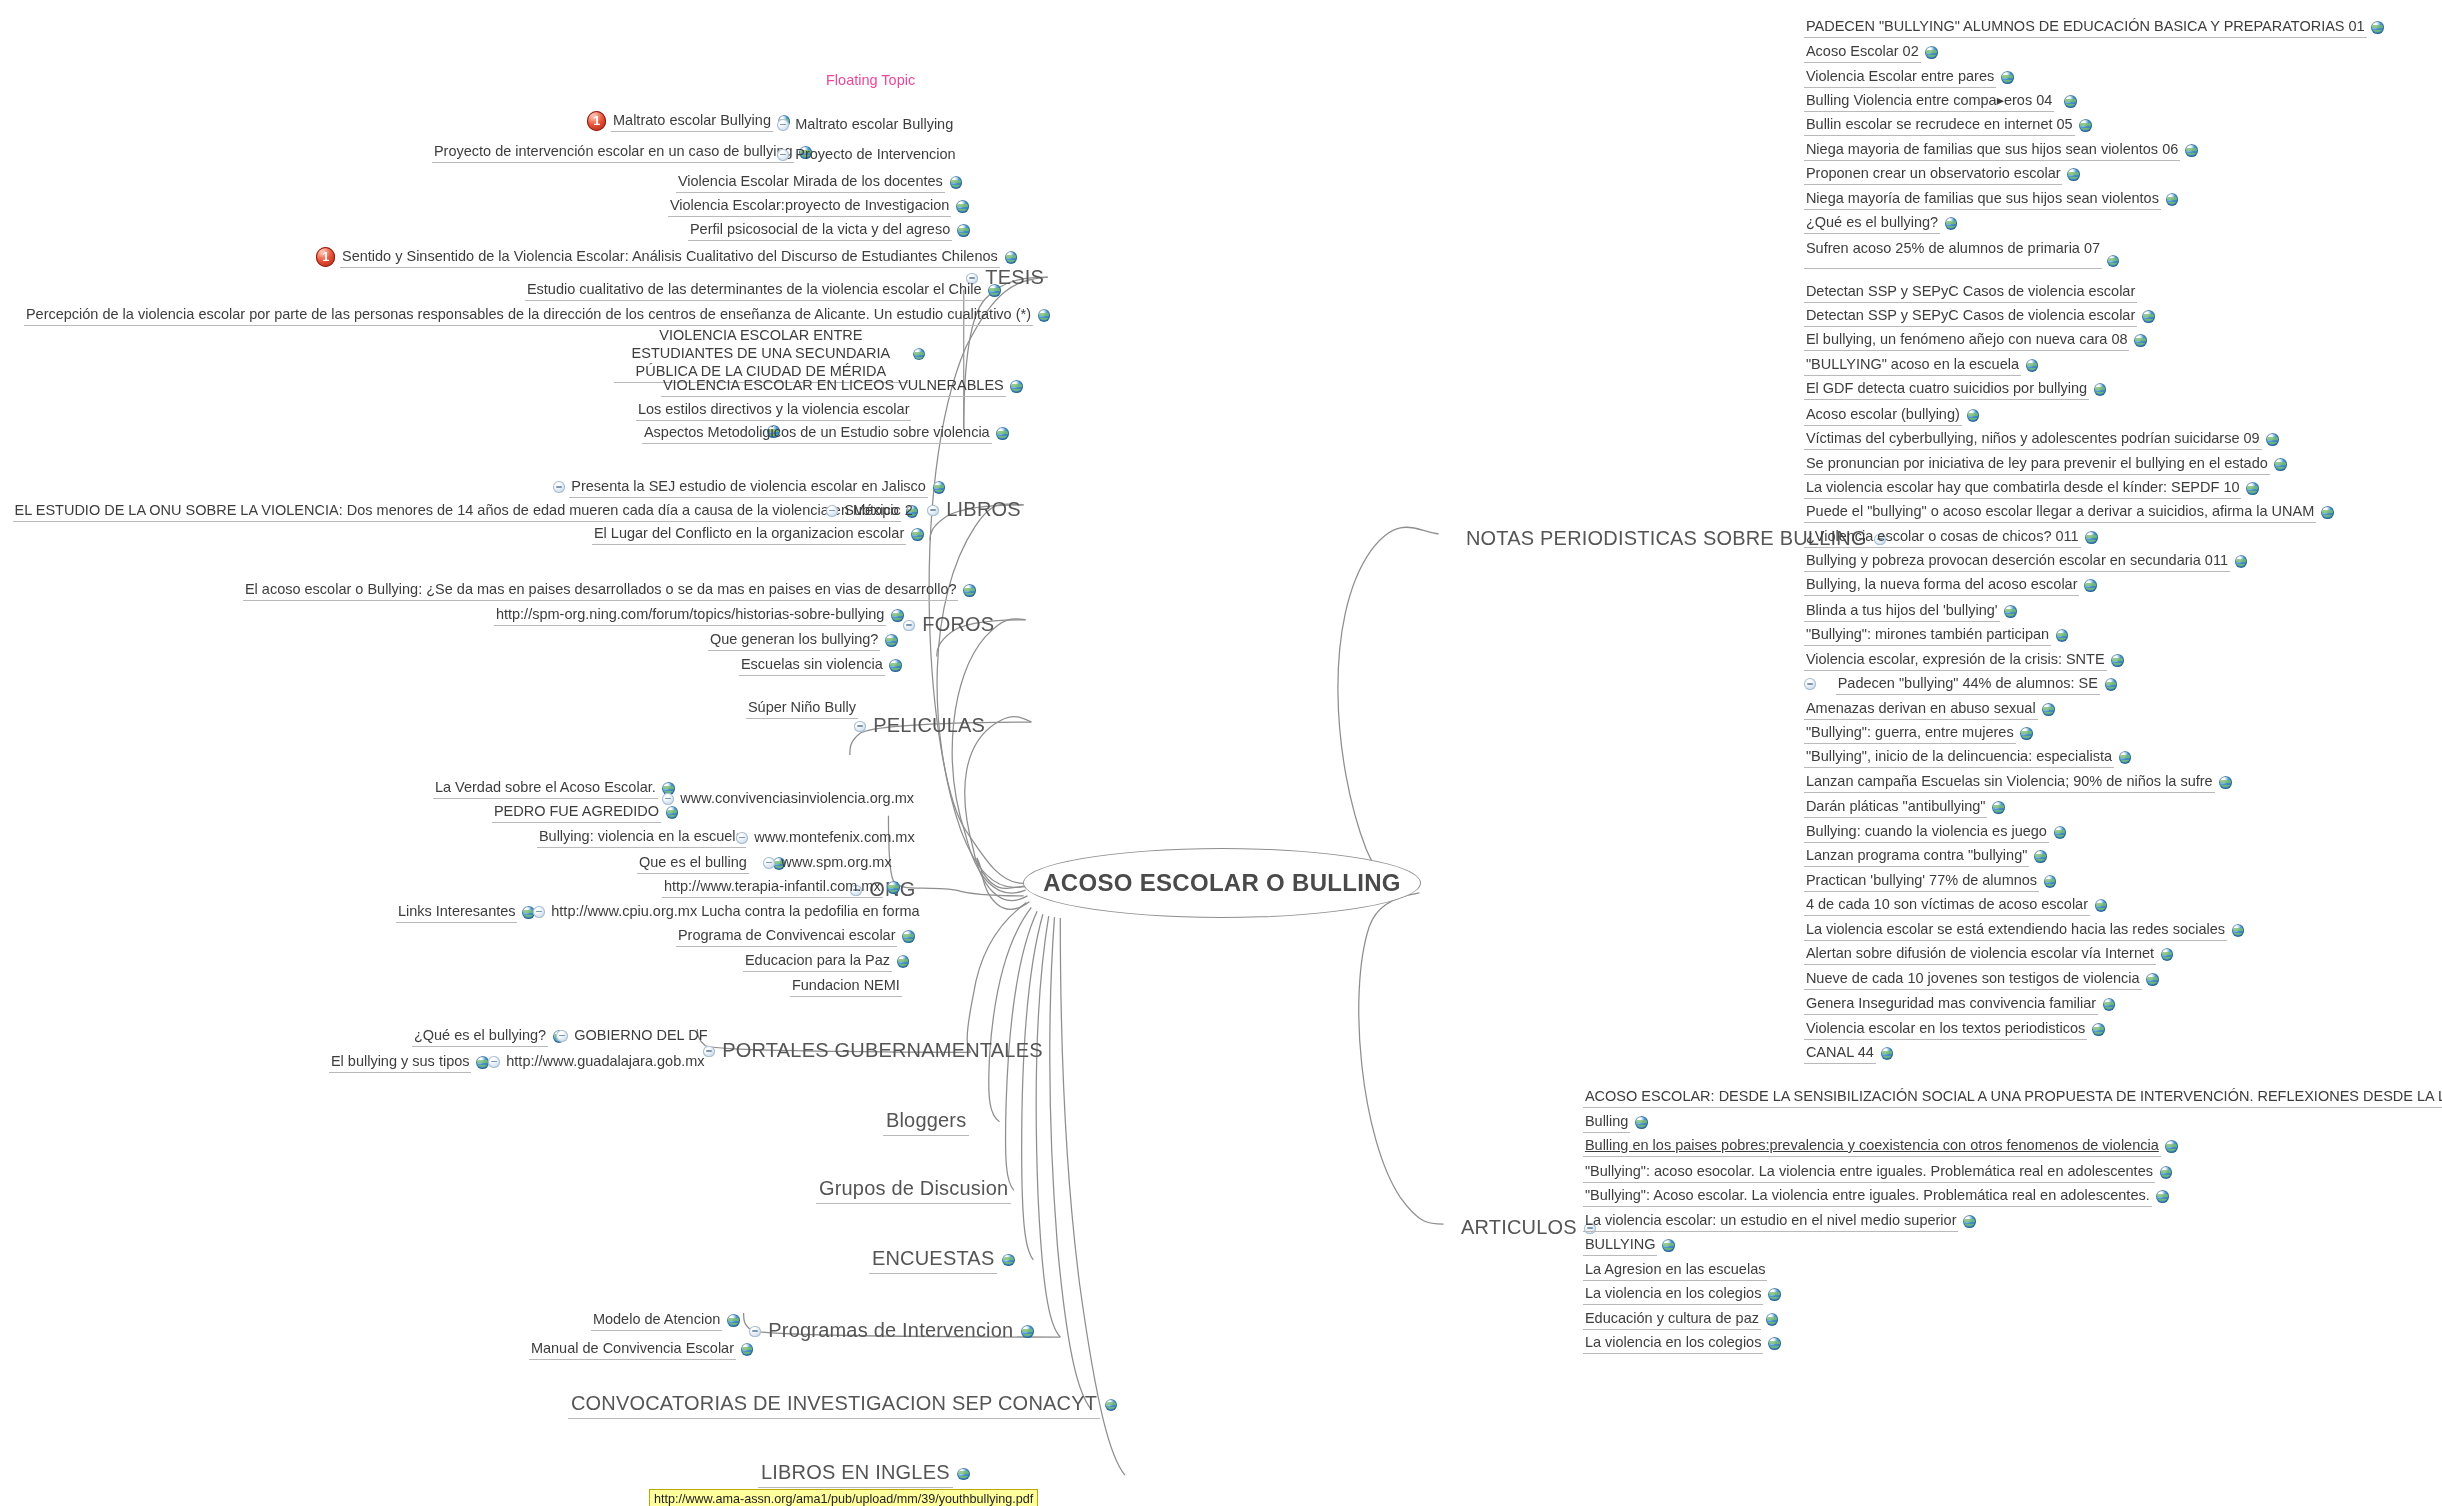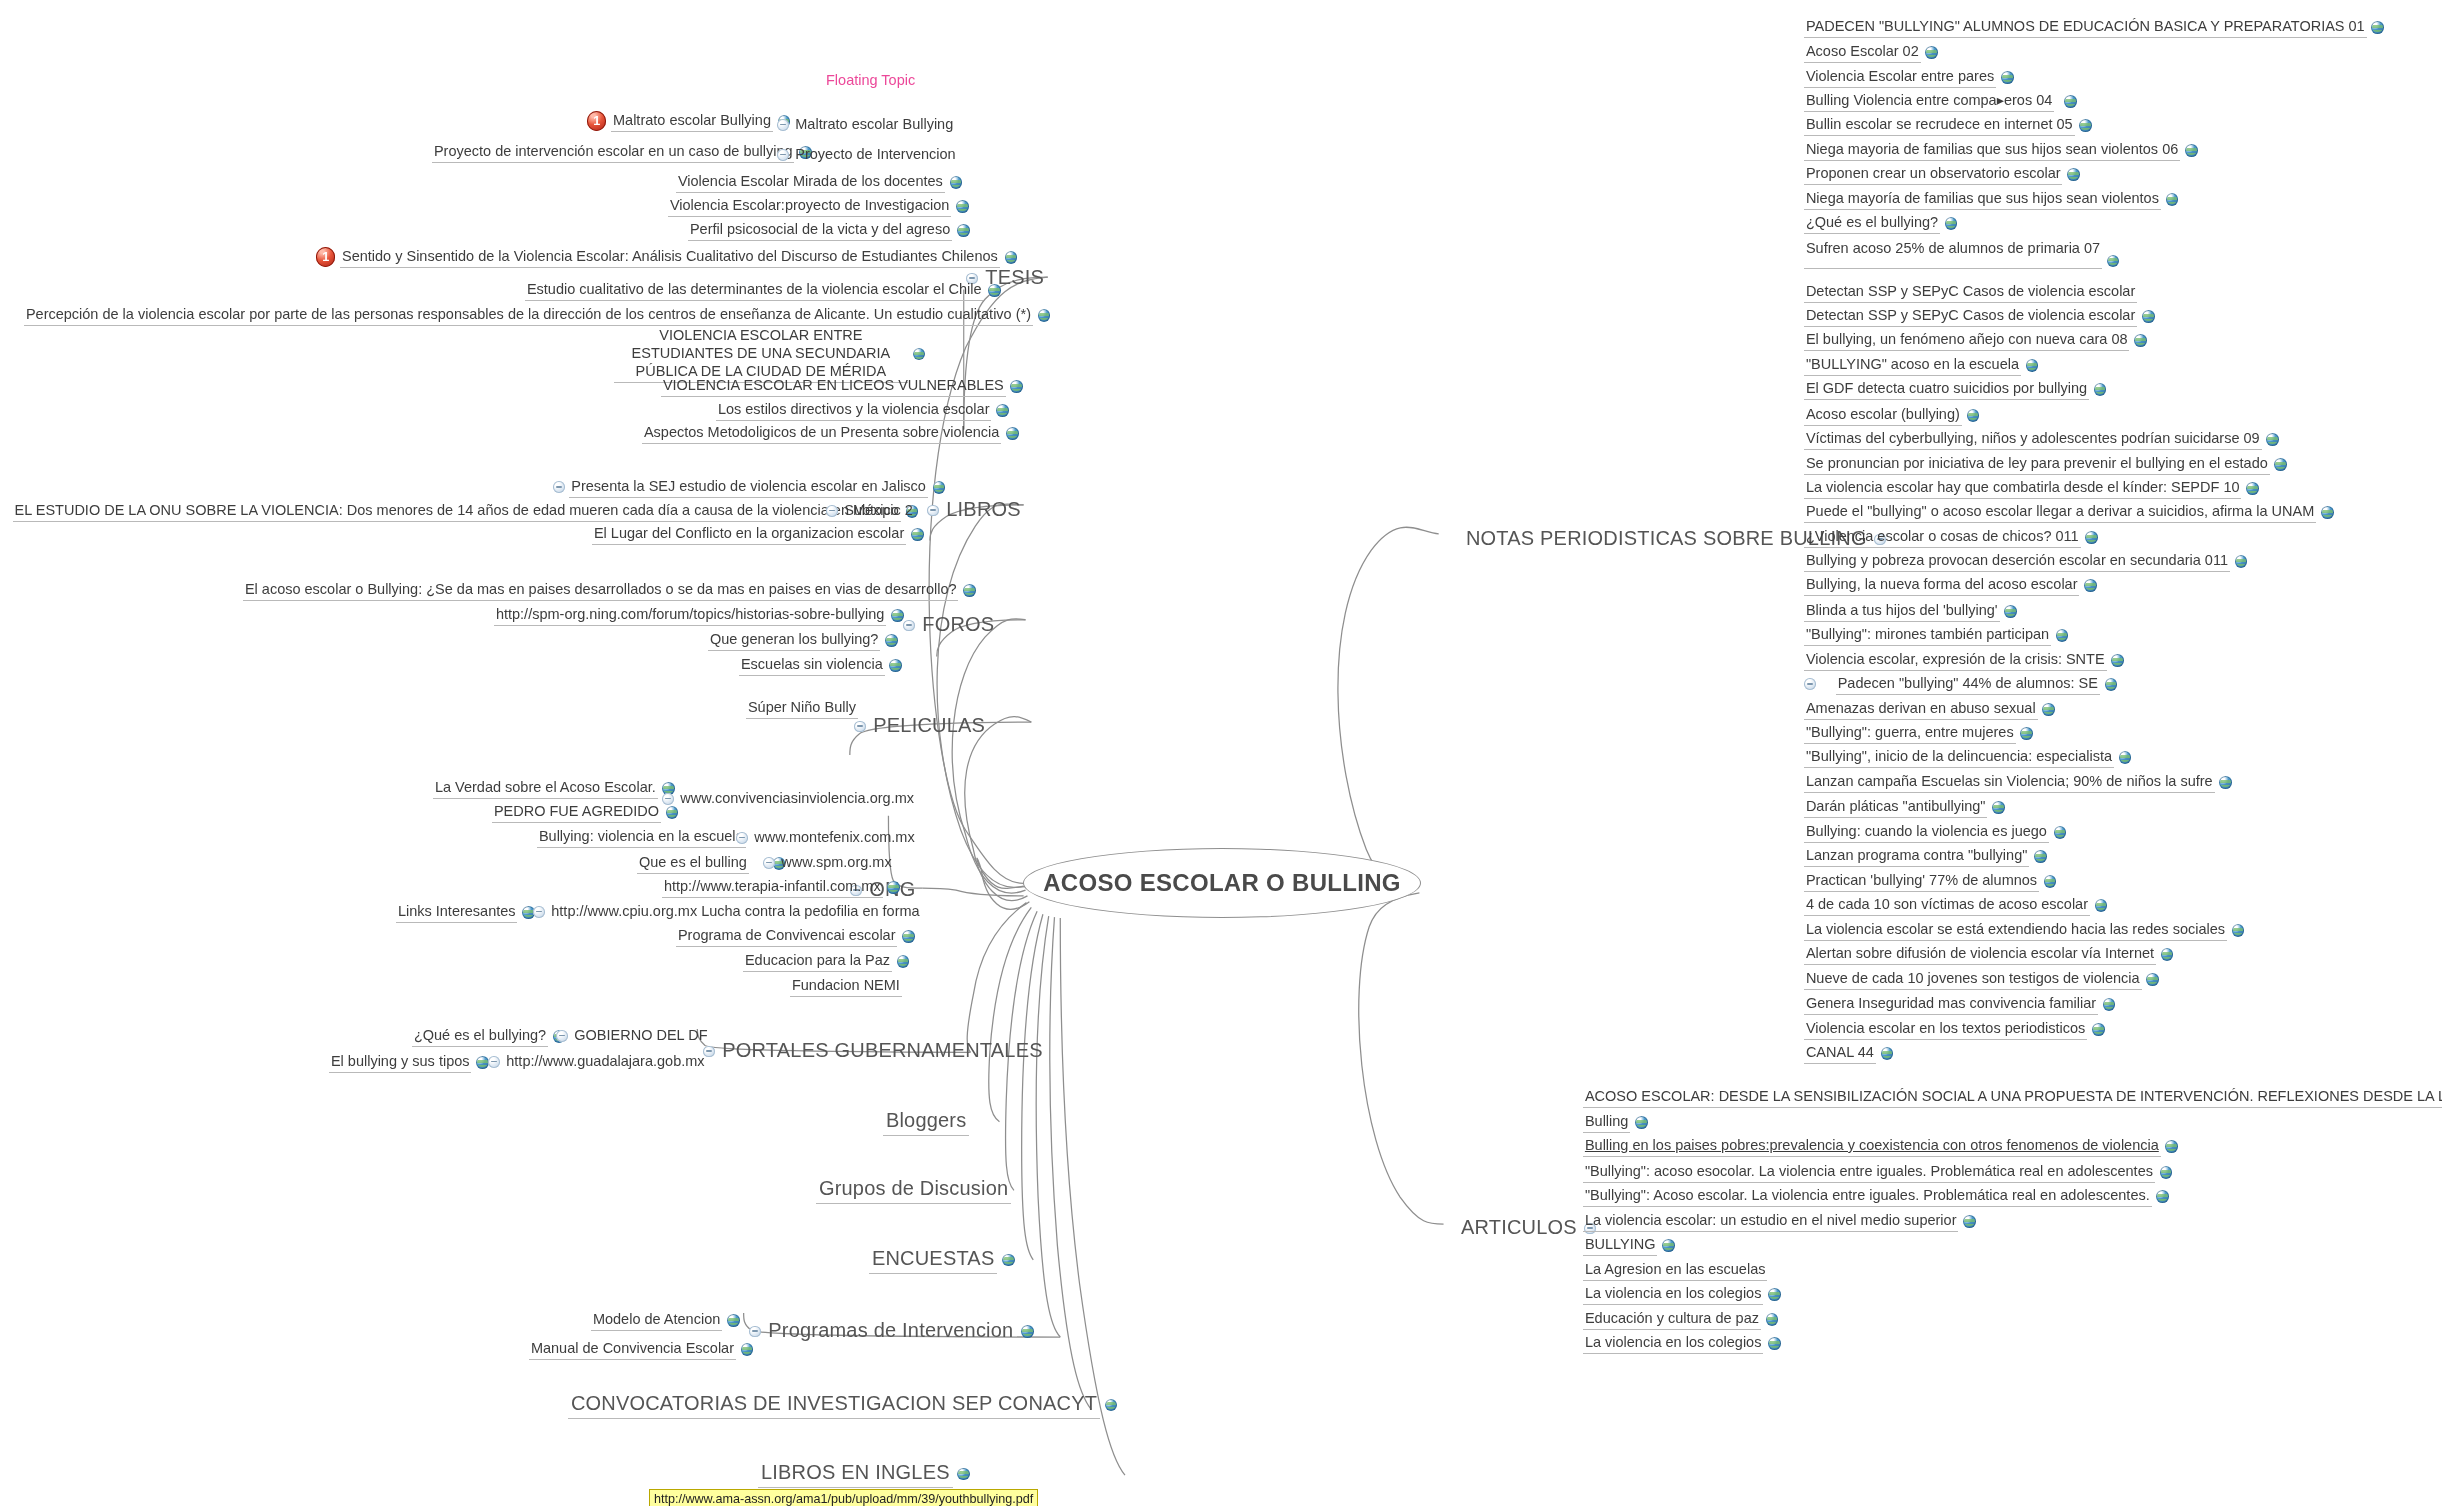--- a/index.html
+++ b/index.html
@@ -209,26 +209,26 @@
 
   <div class="node" style="left:24px;top:305px;">
     <span class="leaf">Percepción de la violencia escolar por parte de las personas responsables de la dirección de los centros de enseñanza de Alicante. Un estudio cualitativo (*)</span>
     <span class="ico globe"></span>
   </div>
 
   <div class="node" style="left:661px;top:376px;">
     <span class="leaf">VIOLENCIA ESCOLAR EN LICEOS VULNERABLES</span>
     <span class="ico globe"></span>
   </div>
-  <div class="node" style="left:716px;top:400px;">
+  <div class="node" style="left:636px;top:400px;flex-direction:column;">
     <span class="leaf">Los estilos directivos y la violencia escolar</span>
     <span class="ico globe"></span>
   </div>
   <div class="node" style="left:642px;top:423px;">
-    <span class="leaf">Aspectos Metodoligicos de un Presenta sobre violencia</span>
+    <span class="leaf">Aspectos Metodoligicos de un Estudio sobre violencia</span>
     <span class="ico globe"></span>
   </div>
 
   <div class="node" style="left:927px;top:497px;">
     <span class="ico bubble"></span>
     <span class="branch noline">LIBROS</span>
   </div>
 
   <div class="node" style="left:553px;top:477px;">
     <span class="ico bubble"></span>

